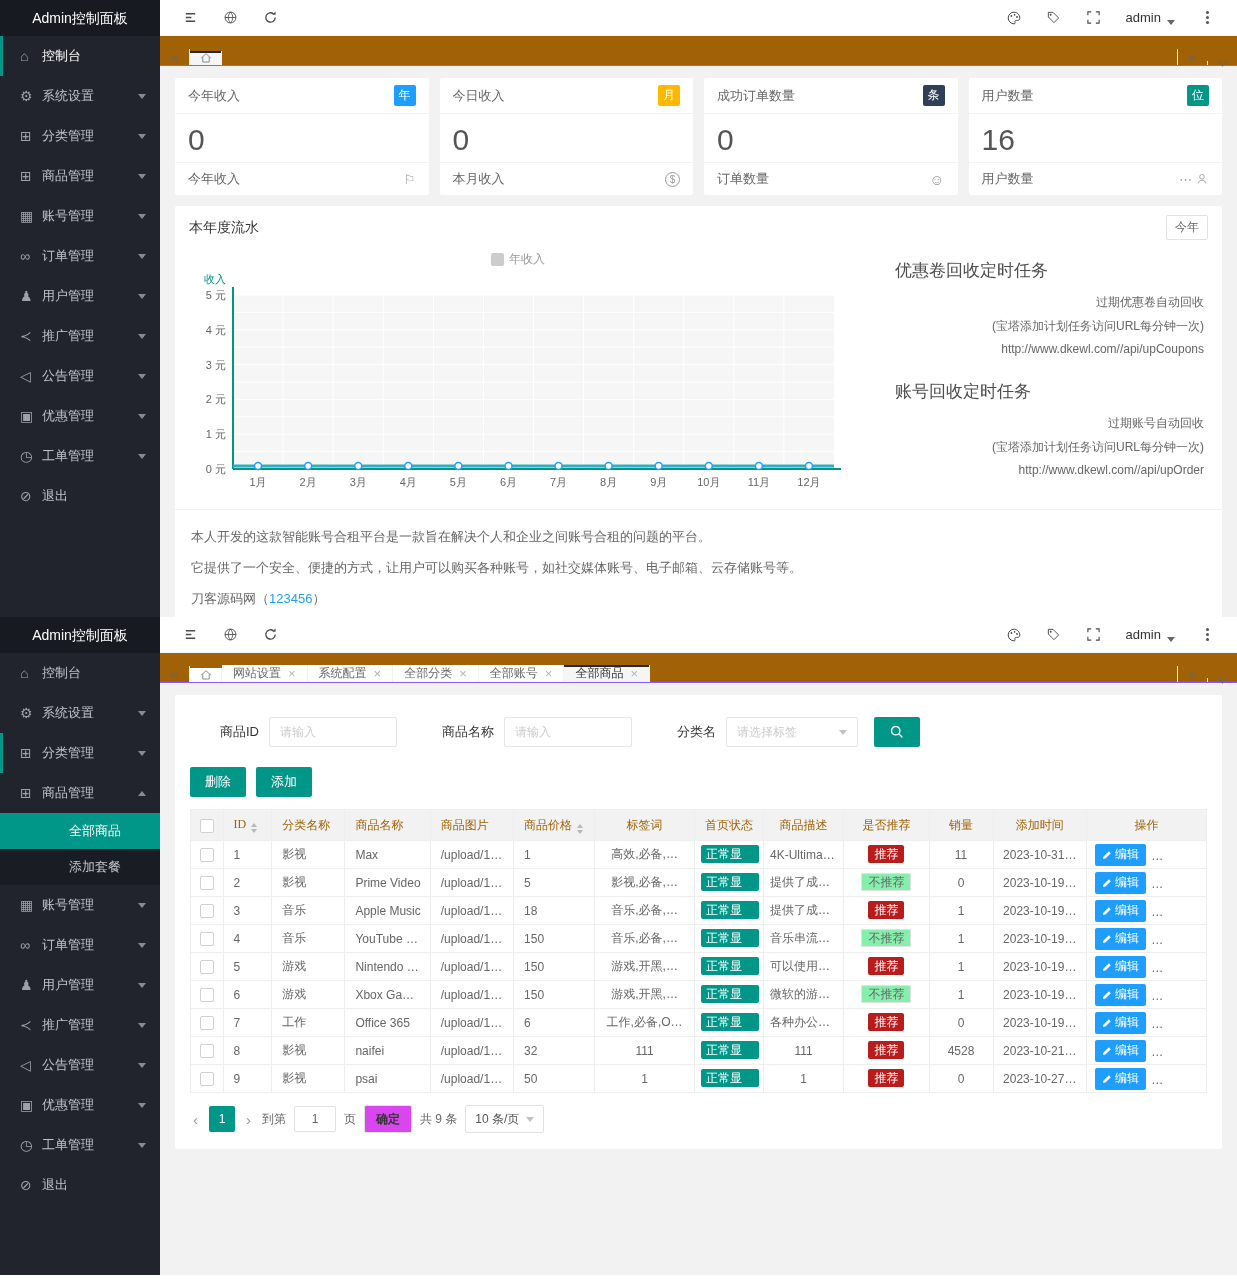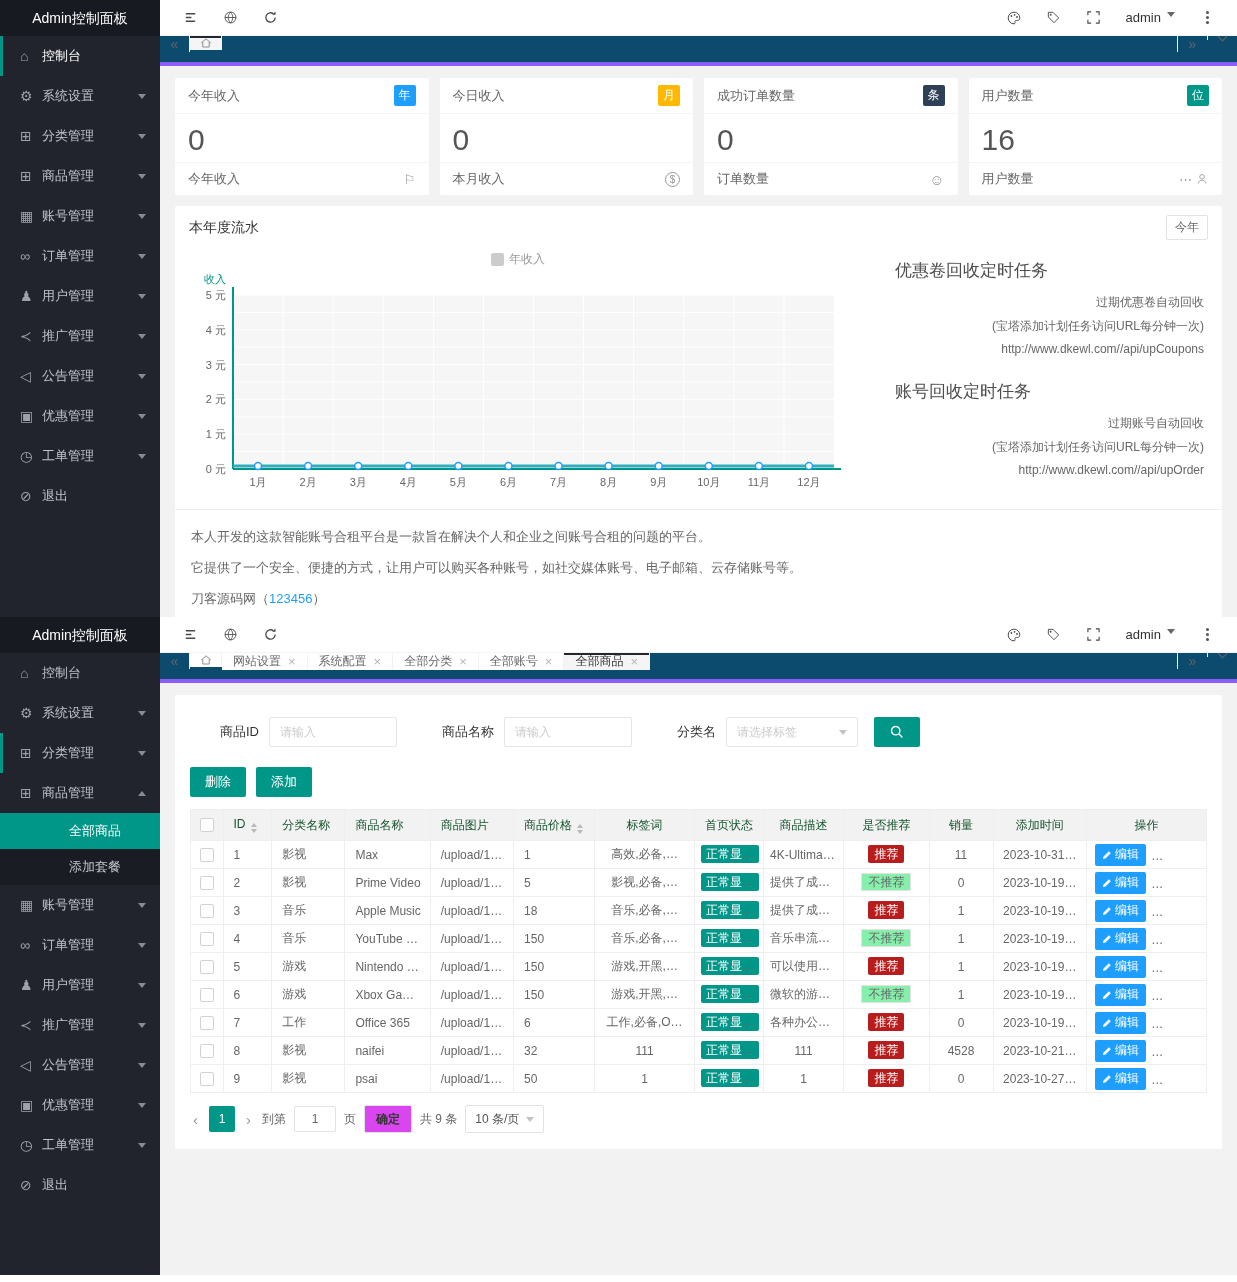--- a/index.html
+++ b/index.html
@@ -34,25 +34,25 @@
   .nav-arrow { display: none; width: 0; height: 0; margin-left: auto; border-left: 4px solid transparent; border-right: 4px solid transparent; }
   .nav-item[data-exp="true"] .nav-arrow { display: block; border-top: 5px solid #878b93; }
   .nav-item[data-expanded="true"] .nav-arrow { border-top: none; border-bottom: 5px solid #878b93; }
 
   
   .main { flex: 1; min-width: 0; display: flex; flex-direction: column; background: #f2f2f2; }
 
   .topbar { height: 36px; background: #fff; display: flex; align-items: center; padding: 0 10px; border-bottom: 1px solid #f4f4f4; flex-shrink: 0; }
   .tb-icon { width: 40px; height: 36px; display: flex; align-items: center; justify-content: center; color: #4a4a4a; cursor: pointer; }
   .tb-right { margin-left: auto; display: flex; align-items: center; }
-  .tb-user { font-size: 13px; color: #333; display: flex; align-items: flex-start; gap: 6px; padding: 0 12px; cursor: pointer; }
+  .tb-user { font-size: 13px; color: #333; display: flex; align-items: flex-end; gap: 6px; padding: 0 12px; cursor: pointer; }
   .caret-down { width: 0; height: 0; border-left: 4px solid transparent; border-right: 4px solid transparent; border-top: 5px solid #666; margin-top: 2px; }
   .kebab { width: 3px; height: 3px; background: #555; border-radius: 50%; box-shadow: 0 -5px 0 #555, 0 5px 0 #555; margin: 0 8px; }
 
-  .tabbar { height: 30px; background: #0c4a6e; border-bottom: 4px solid #8b5cf6; display: flex; align-items: flex-start; font-size: 12px; color: #666; flex-shrink: 0; }
+  .tabbar { height: 30px; background: #a16207; border-bottom: 1px solid #8b5cf6; display: flex; align-items: flex-end; font-size: 12px; color: #666; flex-shrink: 0; }
   .tab-ctrl { width: 30px; display: flex; align-items: center; justify-content: center; color: #666; cursor: pointer; font-size: 14px; flex-shrink: 0; }
   .tab-ctrl.lft { border-right: 1px solid #f2f2f2; }
   .tab-ctrl.lft::before { content: "«"; }
   .tab-ctrl.rgt { border-left: 1px solid #f2f2f2; }
   .tab-ctrl.r1::before { content: "»"; }
   .chev { width: 7px; height: 7px; border-right: 1px solid #666; border-bottom: 1px solid #666; transform: rotate(45deg); margin-top: -3px; }
   .tabs-wrap { display: flex; }
   .tab { display: flex; align-items: center; gap: 7px; padding: 0 11px; border-right: 1px solid #f2f2f2; position: relative; cursor: pointer; background: #fff; }
   .tab.home { width: 32px; justify-content: center; padding: 0; }
   .tab[data-active="true"], .tab.active { background: #f5f5f5; color: #333; }
@@ -103,21 +103,21 @@
   .f-input { width: 128px; height: 30px; border: 1px solid #e6e6e6; border-radius: 2px; padding: 0 10px; font-size: 12px; color: #666; outline: none; font-family: inherit; }
   .f-input::placeholder { color: #ccc; }
   .select { width: 132px; height: 30px; border: 1px solid #e6e6e6; border-radius: 2px; display: flex; align-items: center; justify-content: space-between; padding: 0 10px; font-size: 12px; color: #ccc; background: #fff; cursor: pointer; }
   .sel-caret { width: 0; height: 0; border-left: 4px solid transparent; border-right: 4px solid transparent; border-top: 5px solid #c2c2c2; }
   .search-btn { width: 46px; height: 30px; background: #009688; border: none; border-radius: 2px; margin-left: 16px; display: flex; align-items: center; justify-content: center; cursor: pointer; }
   .btn-row { display: flex; gap: 10px; padding: 4px 0 12px; }
   .teal-btn { height: 30px; padding: 0 15px; background: #009688; color: #fff; border: none; border-radius: 2px; font-size: 13px; cursor: pointer; font-family: inherit; }
 
   table { width: 100%; border-collapse: collapse; table-layout: fixed; font-size: 12px; color: #666; }
   th, td { border: 1px solid #eee; height: 28px; padding: 0 6px; overflow: hidden; white-space: nowrap; text-overflow: ellipsis; }
-  th { background: #f2f2f2; font-weight: 400; color: #14532d; height: 31px; }
+  th { background: #f2f2f2; font-weight: 400; color: #a16207; height: 31px; font-family: Liberation Serif, serif; }
   .l { text-align: left; padding-left: 10px; } .c { text-align: center; }
   .cb { display: inline-block; width: 14px; height: 14px; border: 1px solid #d2d2d2; border-radius: 2px; background: #fff; vertical-align: middle; cursor: pointer; }
   .sort { display: inline-flex; flex-direction: column; gap: 2px; margin-left: 5px; vertical-align: 1px; cursor: pointer; }
   .sort i { width: 0; height: 0; border-left: 3px solid transparent; border-right: 3px solid transparent; display: block; }
   .sort .up { border-bottom: 4px solid #b8b8b8; }
   .sort .dn { border-top: 4px solid #b8b8b8; }
   .status-badge { background: #009688; color: #fff; padding: 2px 5px; border-radius: 2px; font-size: 12px; }
   .rec-badge { border-radius: 2px; font-size: 12px; }
   .rec-badge[data-on="true"] { background: #b91c1c; color: #fff; padding: 2px 6px; }
   .rec-badge[data-on="false"] { background: #86efac; border: 1px solid #e2e2e2; color: #666; padding: 1px 6px; }

